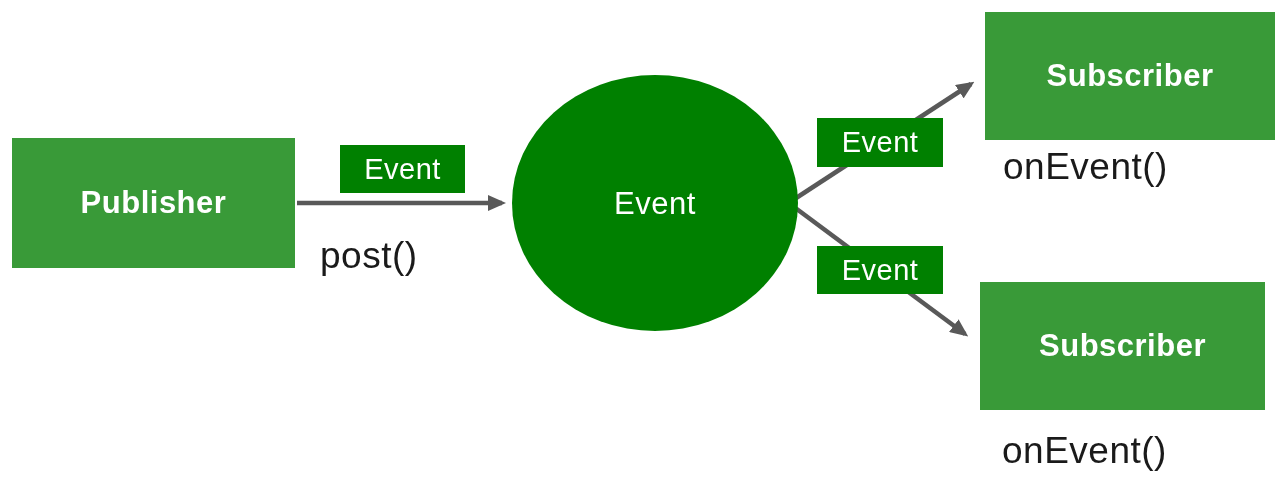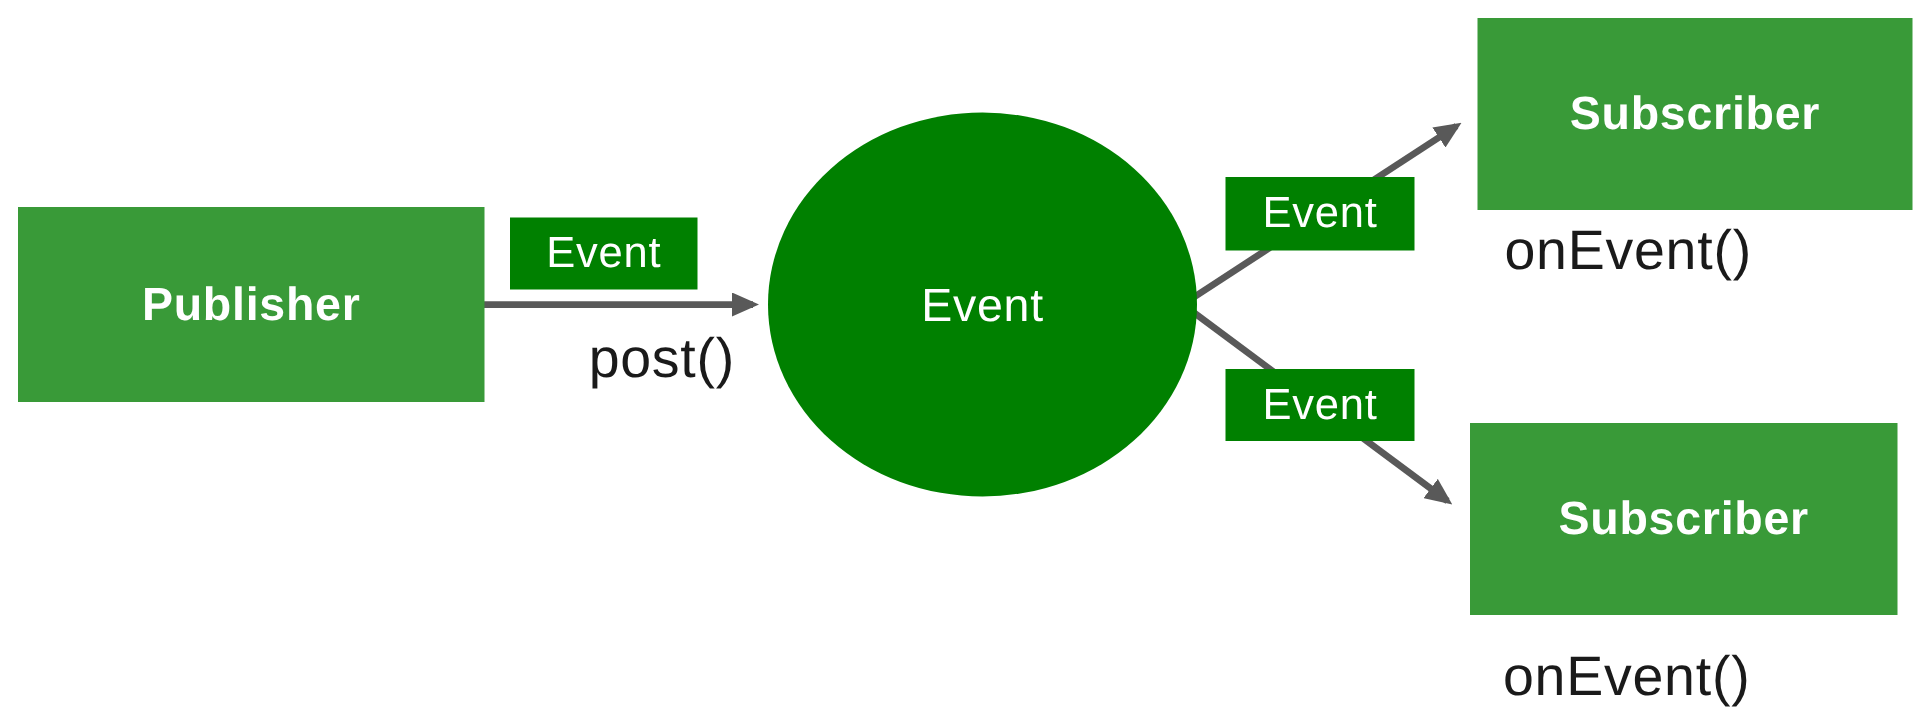--- a/index.html
+++ b/index.html
@@ -33,21 +33,21 @@
     position: absolute;
     background: var(--node-green, #399a38);
     color: var(--text-white, #ffffff);
     display: flex;
     align-items: center;
     justify-content: center;
     font-size: 31px;
     letter-spacing: 0.5px;
     font-weight: bold;
   }
-  .publisher { left: 12px; top: 138px; width: 311px; height: 130px; }
+  .publisher { left: 12px; top: 138px; width: 283px; height: 130px; }
   .subscriber-top { left: 985px; top: 12px; width: 290px; height: 128px; }
   .subscriber-bottom { left: 980px; top: 282px; width: 285px; height: 128px; }
   .bus {
     position: absolute;
     left: 512px; top: 75px;
     width: 286px; height: 256px;
     background: var(--bus-green, #008000);
     border-radius: 50%;
     color: var(--text-white, #ffffff);
     display: flex;
@@ -72,21 +72,21 @@
   .badge-post   { left: 340px; top: 145px; width: 125px; height: 48px; }
   .badge-top    { left: 817px; top: 118px; width: 126px; height: 49px; }
   .badge-bottom { left: 817px; top: 246px; width: 126px; height: 48px; }
   .method-label {
     position: absolute;
     color: var(--label-black, #1a1a1a);
     font-size: 37px;
     letter-spacing: 0.5px;
     white-space: nowrap;
   }
-  .post-label       { left: 320px; top: 218px; width: 170px; text-align: right; }
+  .post-label       { left: 320px; top: 235px; width: 170px; text-align: left; }
   .onEvent-top      { left: 1003px; top: 146px; }
   .onEvent-bottom   { left: 1002px; top: 430px; }
 </style>
 </head>
 <body>
 
 <div class="canvas">
 
   <svg class="arrows" viewBox="0 0 1280 479" xmlns="http://www.w3.org/2000/svg">
     <defs>

